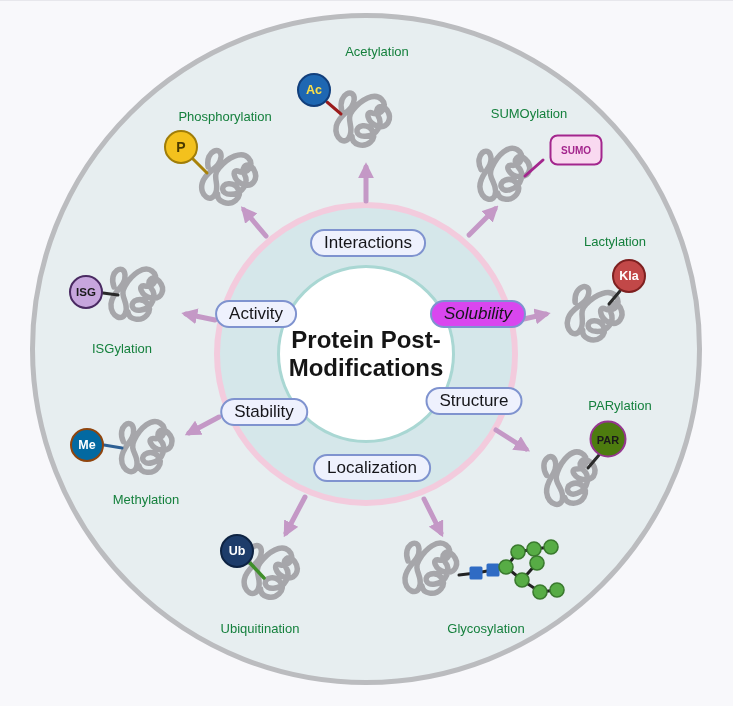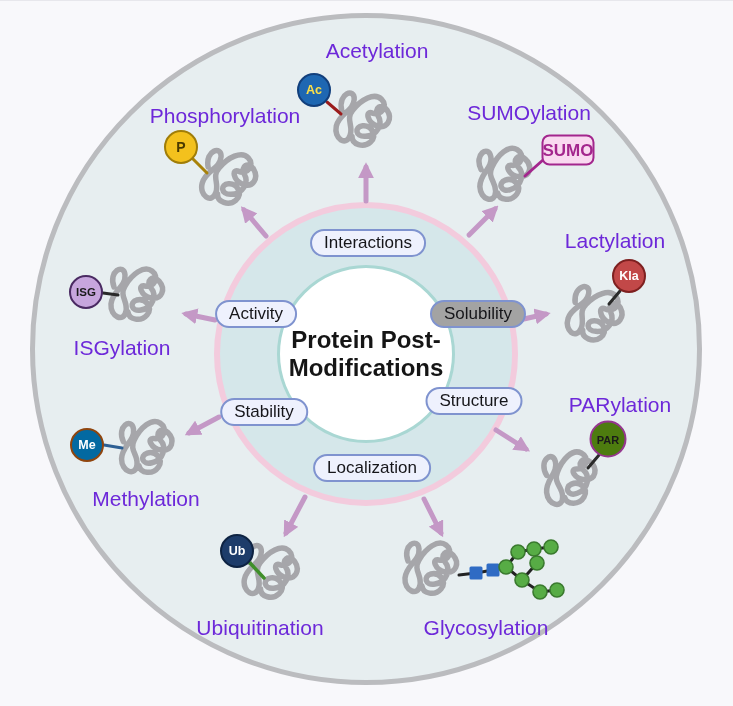--- a/index.html
+++ b/index.html
@@ -19,30 +19,30 @@
     position:absolute;left:366px;top:353px;width:190px;transform:translate(-50%,-50%);
     text-align:center;font-size:24px;font-weight:bold;color:#151515;line-height:1.16;
   }
   .pill{
     position:absolute;transform:translate(-50%,-50%);
     background:#eef1fd;border:2px solid #7f93cf;border-radius:15px;
     padding:2px 12px;font-size:17px;color:#16161a;white-space:nowrap;
   }
   .mod-label{
     position:absolute;transform:translate(-50%,-50%);
-    font-size:21px;color:#6d28d9;white-space:nowrap;
+    font-size:13px;color:#15803d;white-space:nowrap;
   }
   .badge{
     position:absolute;transform:translate(-50%,-50%);
     display:flex;align-items:center;justify-content:center;
     border-radius:50%;box-sizing:border-box;
     width:34px;height:34px;border:2.5px solid #000;
     font-size:12.5px;font-weight:bold;letter-spacing:0;
   }
-  .badge.rect{width:53px;height:31px;border-radius:8px;font-size:17px;}
+  .badge.rect{width:53px;height:31px;border-radius:8px;font-size:10px;margin-left:8px;}
   .badge.big{width:37px;height:37px;font-size:11px;}
   .badge.p{font-size:14px;}
   .badge.isg{font-size:11.5px;}
 </style>
 </head>
 <body>
 
 <div id="canvas">
 
   <div class="circle" id="outer-circle" style="background: rgb(231, 238, 240); border-color: rgb(187, 188, 191);"></div>
@@ -122,21 +122,21 @@
     </g>
   </svg>
 
   <div id="title">
     <div>Protein Post-</div>
     <div>Modifications</div>
   </div>
 
   <div class="pill" style="left: 368px; top: 242px; background: rgb(238, 241, 253); border-color: rgb(127, 147, 207);">Interactions</div>
   <div class="pill" style="left: 256px; top: 313px; background: rgb(238, 241, 253); border-color: rgb(127, 147, 207);">Activity</div>
-  <div class="pill" style="left: 478px; top: 313px; background: #a3a3a3; border-color: rgb(127, 147, 207);">Solubility</div>
+  <div class="pill" style="left: 478px; top: 313px; background: #d946ef; border-color: rgb(127, 147, 207); font-style: italic;">Solubility</div>
   <div class="pill" style="left: 264px; top: 411px; background: rgb(238, 241, 253); border-color: rgb(127, 147, 207);">Stability</div>
   <div class="pill" style="left: 474px; top: 400px; background: rgb(238, 241, 253); border-color: rgb(127, 147, 207);">Structure</div>
   <div class="pill" style="left: 372px; top: 467px; background: rgb(238, 241, 253); border-color: rgb(127, 147, 207);">Localization</div>
 
   <div class="mod-label" style="left:377px;top:50px;">Acetylation</div>
   <div class="mod-label" style="left:529px;top:112px;">SUMOylation</div>
   <div class="mod-label" style="left:615px;top:240px;">Lactylation</div>
   <div class="mod-label" style="left:620px;top:404px;">PARylation</div>
   <div class="mod-label" style="left:486px;top:627px;">Glycosylation</div>
   <div class="mod-label" style="left:260px;top:627px;">Ubiquitination</div>

